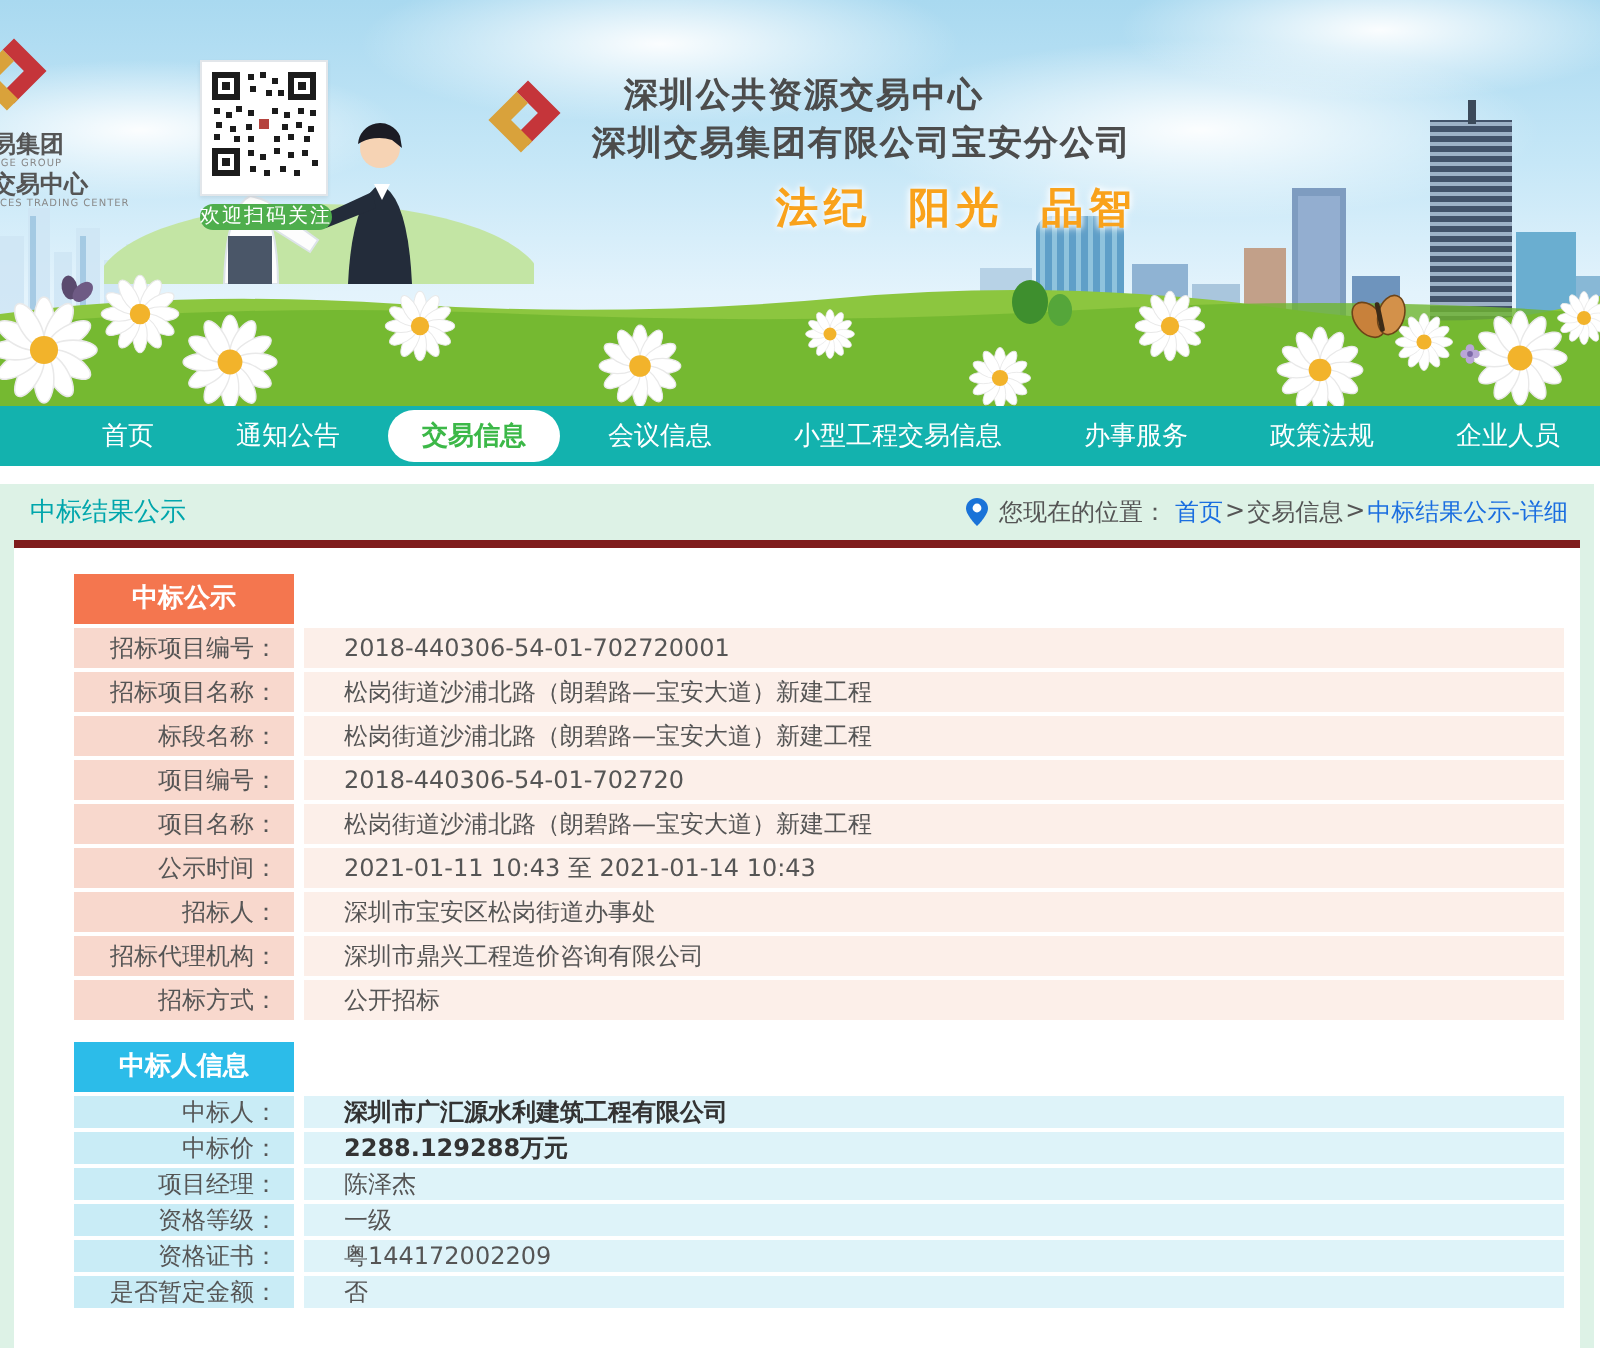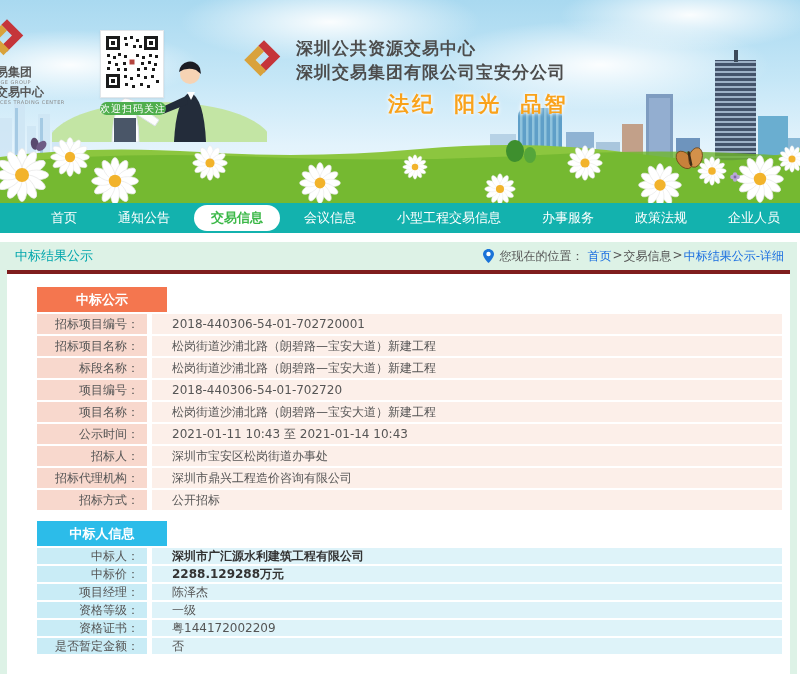--- a/index.html
+++ b/index.html
@@ -11,21 +11,21 @@
     background:linear-gradient(180deg,#a9d9f0 0%,#c6e7f7 40%,#e3f3fc 72%,#eef8fd 100%);}
   .cloud{position:absolute;background:radial-gradient(closest-side,rgba(255,255,255,.95),rgba(255,255,255,0));border-radius:50%;}
   .left-logo{position:absolute;left:-16px;top:16px;width:120px;color:#555;}
   .left-logo .cn{font-size:12px;font-weight:bold;line-height:13px;white-space:nowrap;}
   .left-logo .en{font-size:5px;color:#8a8a8a;letter-spacing:.5px;white-space:nowrap;line-height:7px;}
   .qr-block{position:absolute;left:100px;top:30px;width:64px;text-align:center;}
   .qr-frame{background:#fff;border:1px solid #e2e6ea;padding:2px;display:inline-block;box-shadow:0 1px 2px rgba(0,0,0,.08);}
   .qr-ribbon{margin:4px auto 0;width:66px;background:#4fae4d;color:#fff;font-size:10px;line-height:13px;border-radius:7px;letter-spacing:1px;}
   .brand{position:absolute;left:241px;top:36px;display:flex;align-items:center;gap:9px;}
   .brand-text{color:#4c4c4c;font-weight:bold;}
-  .brand-line1{font-size:17px;line-height:24px;letter-spacing:1px;}
+  .brand-line1{font-size:17px;line-height:24px;letter-spacing:1px;margin-left:16px;}
   .brand-line2{font-size:17px;line-height:24px;letter-spacing:1px;}
   .slogan{position:absolute;left:388px;top:90px;font-size:21px;font-weight:bold;color:#f9a21b;
     letter-spacing:3px;word-spacing:8px;text-shadow:0 0 3px #fff,0 0 5px #fff;}
   .skyline-right{position:absolute;right:0;top:46px;}
   .skyline-left{position:absolute;left:0;top:96px;opacity:.85;}
   .people{position:absolute;left:52px;top:58px;}
   .grass{position:absolute;left:0;bottom:0;}
 
   
   .navbar{height:30px;background:#13b2ae;display:flex;align-items:center;padding-left:34px;margin-bottom:9px;}
@@ -38,21 +38,21 @@
   .titlebar{height:28px;display:flex;align-items:center;justify-content:space-between;
     border-bottom:4px solid #7f1d1d;padding:0 6px 0 8px;}
   .page-title{color:#00a6ac;font-size:13px;}
   .crumbs{display:flex;align-items:center;gap:4px;font-size:12px;color:#555;}
   .crumbs .pin{margin-right:2px;display:inline-flex;}
   .crumb-link{color:#1a6ee0;cursor:pointer;}
   .crumb-plain{color:#555;}
   .panel-white{background:#fff;height:400px;padding:13px 0 0 30px;box-sizing:border-box;overflow:hidden;}
 
   .section{width:745px;}
-  .sec-header{width:130px;height:25px;line-height:25px;text-align:center;color:#fff;font-weight:bold;
+  .sec-header{width:110px;height:25px;line-height:25px;text-align:center;color:#fff;font-weight:bold;
     font-size:13px;margin-bottom:2px;}
   .t-row{display:flex;gap:5px;margin-bottom:2px;}
   .t-label{width:110px;box-sizing:border-box;padding-right:8px;color:#555;font-size:12px;
     display:flex;align-items:center;justify-content:flex-end;white-space:nowrap;}
   .t-value{flex:1;padding-left:20px;color:#555;font-size:12px;display:flex;align-items:center;white-space:nowrap;}
   .t-value.bold{font-weight:bold;color:#333;}
   .s0 .t-row{height:20px;}
   .s1 .t-row{height:16px;}
   .s0 .sec-header{background:#f4764f;}
   .s0 .t-label{background:#f8d8cd;}

